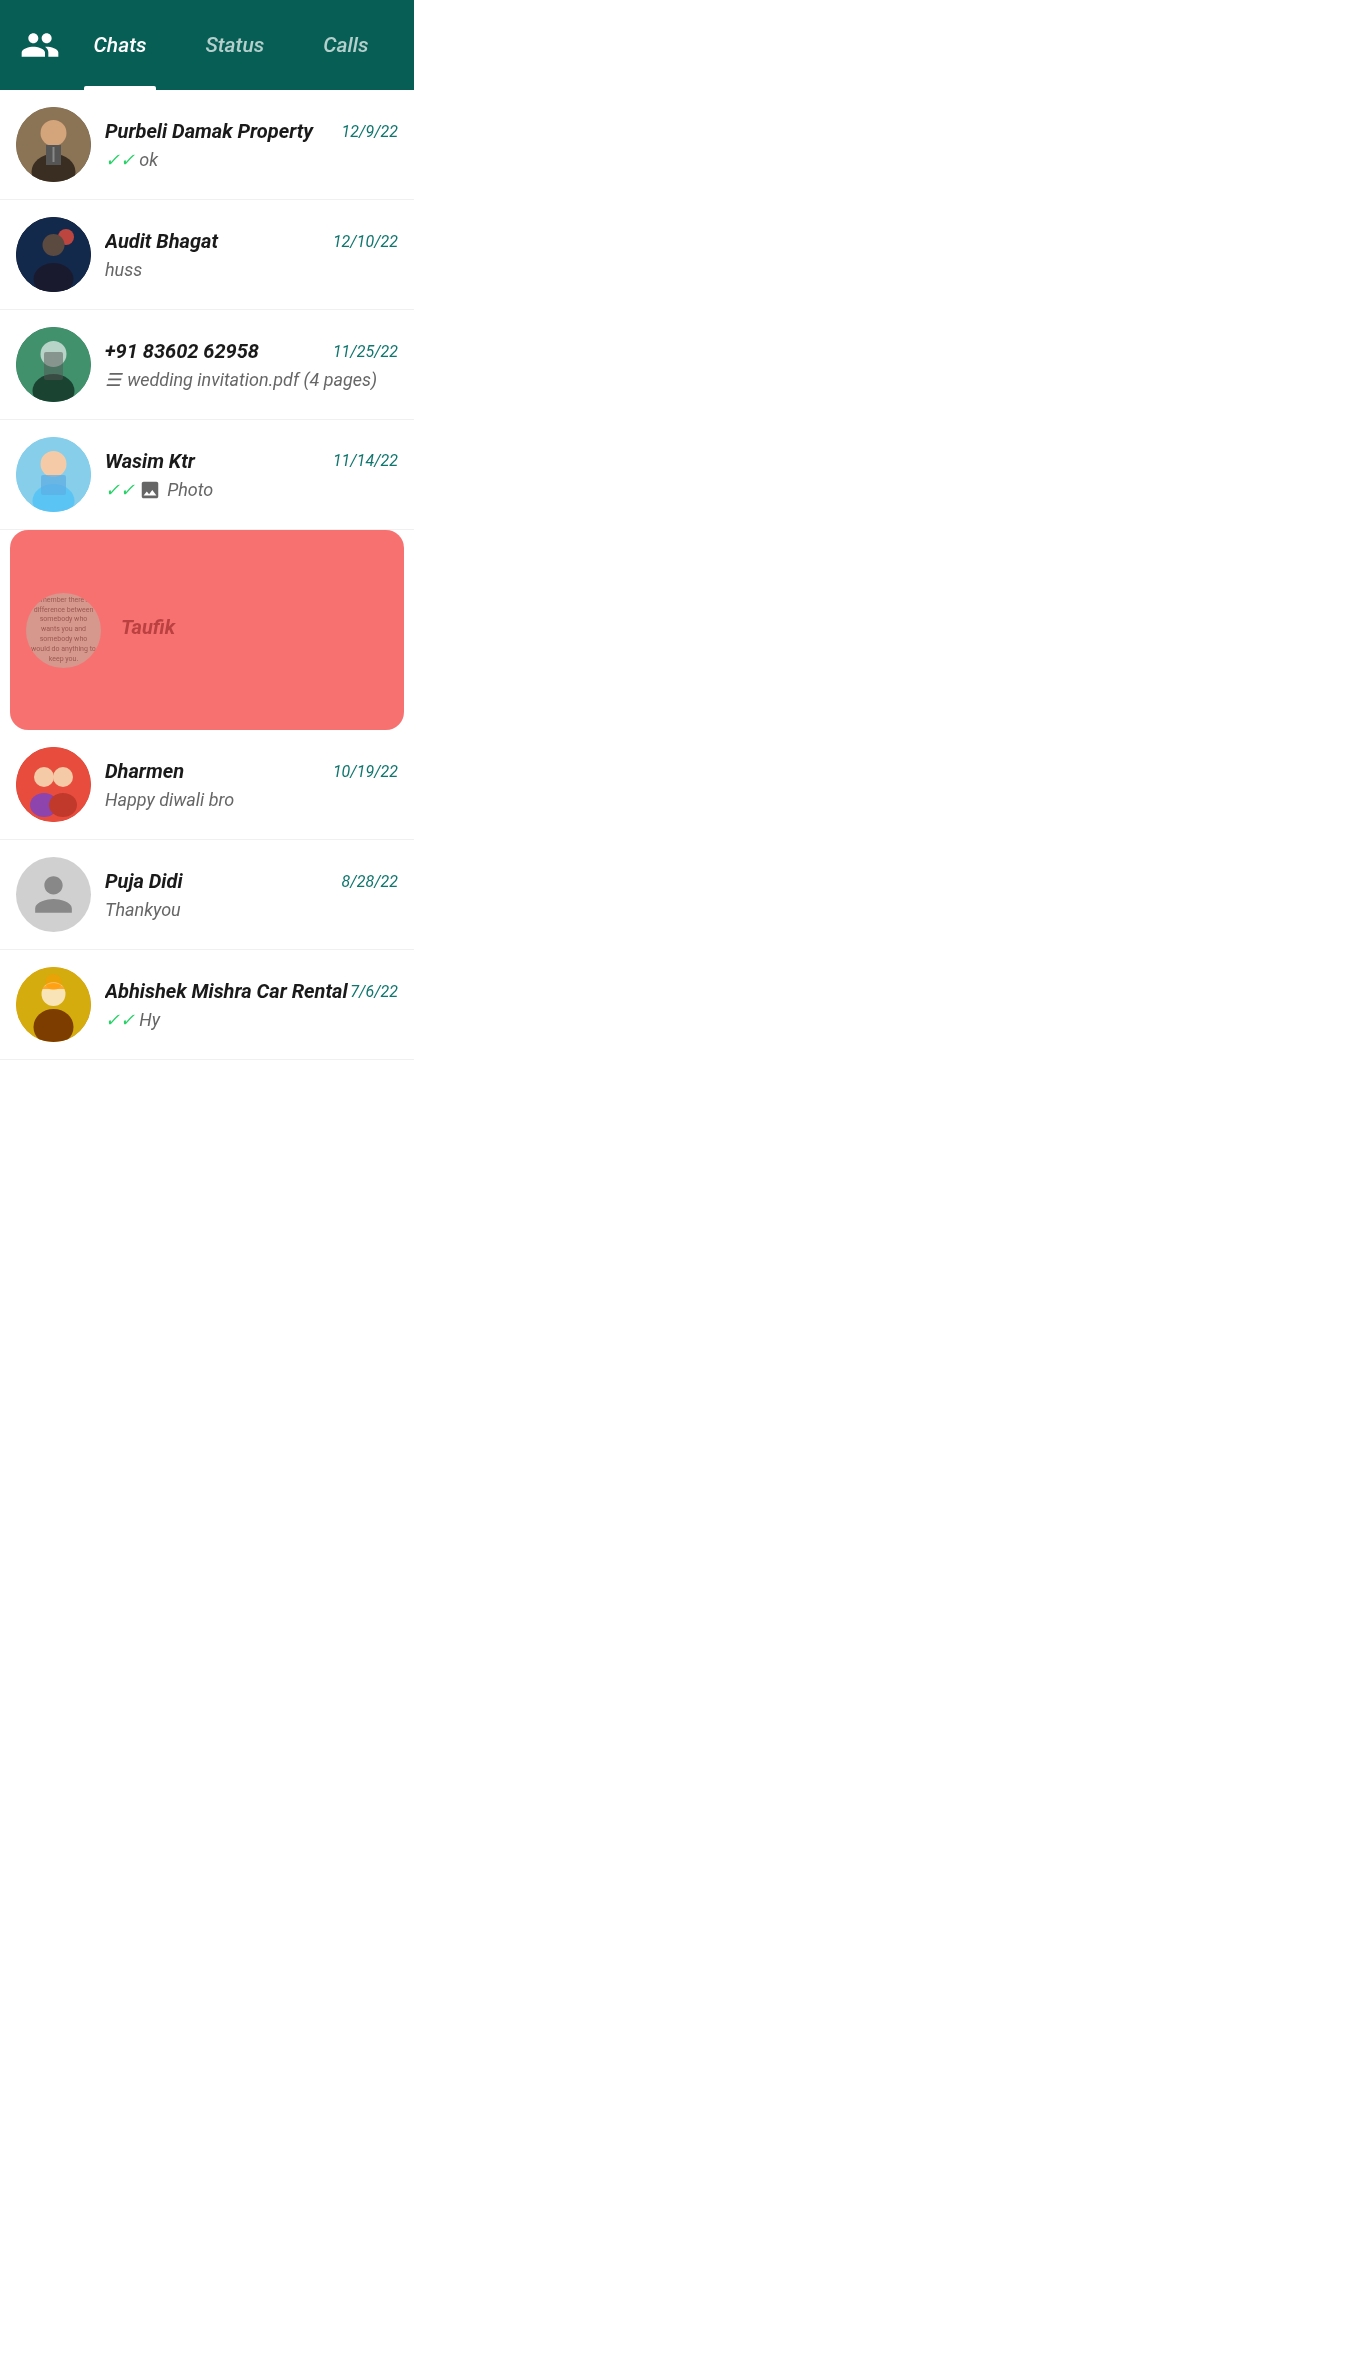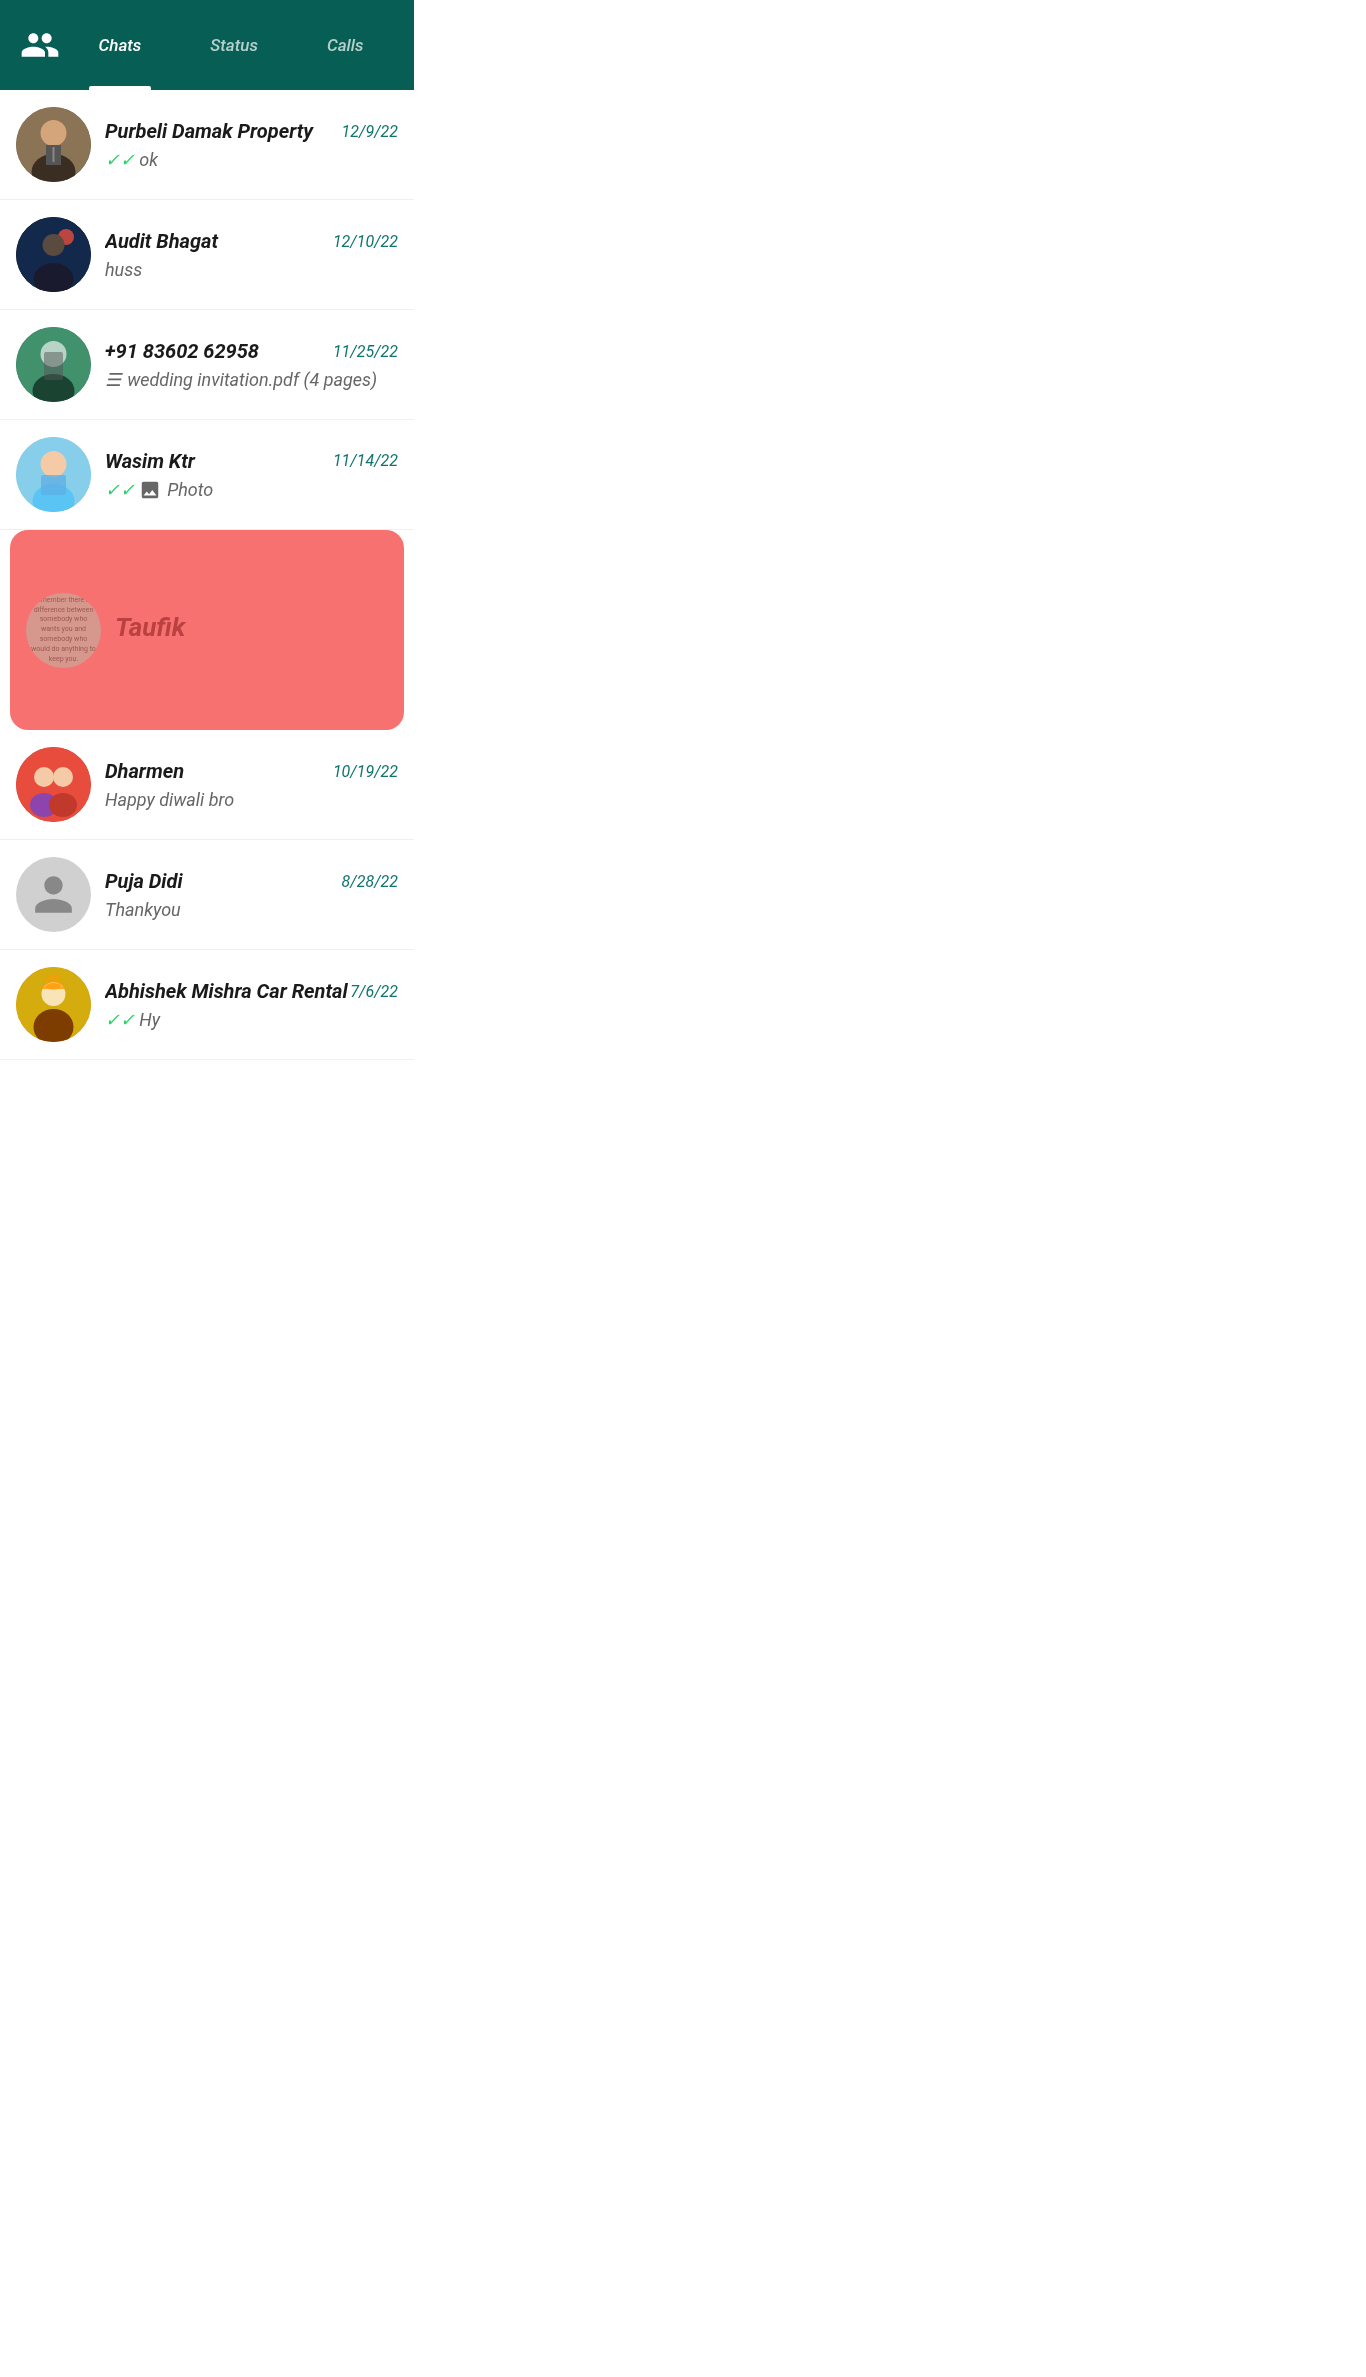--- a/index.html
+++ b/index.html
@@ -36,21 +36,21 @@
     .header-tabs {
       display: flex;
       flex: 1;
       justify-content: space-around;
       align-items: center;
       height: 100%;
     }
 
     .header-tab {
       color: rgba(255,255,255,0.7);
-      font-size: 17px;
+      font-size: 21px;
       font-style: italic;
       font-weight: 500;
       cursor: pointer;
       padding: 0 10px;
       height: 100%;
       display: flex;
       align-items: center;
       position: relative;
     }
 
@@ -154,21 +154,22 @@
 
     .chat-name {
       font-size: 20px;
       font-weight: 700;
       font-style: italic;
       color: #1a1a1a;
     }
 
     .chat-name.highlighted-name {
       color: rgba(180,60,60,0.9);
-      font-size: 26px;
+      font-size: 20px;
+      margin-left: 6px;
     }
 
     .chat-date {
       font-size: 16px;
       color: #0f766e;
       font-style: italic;
       white-space: nowrap;
     }
 
     .chat-preview {

